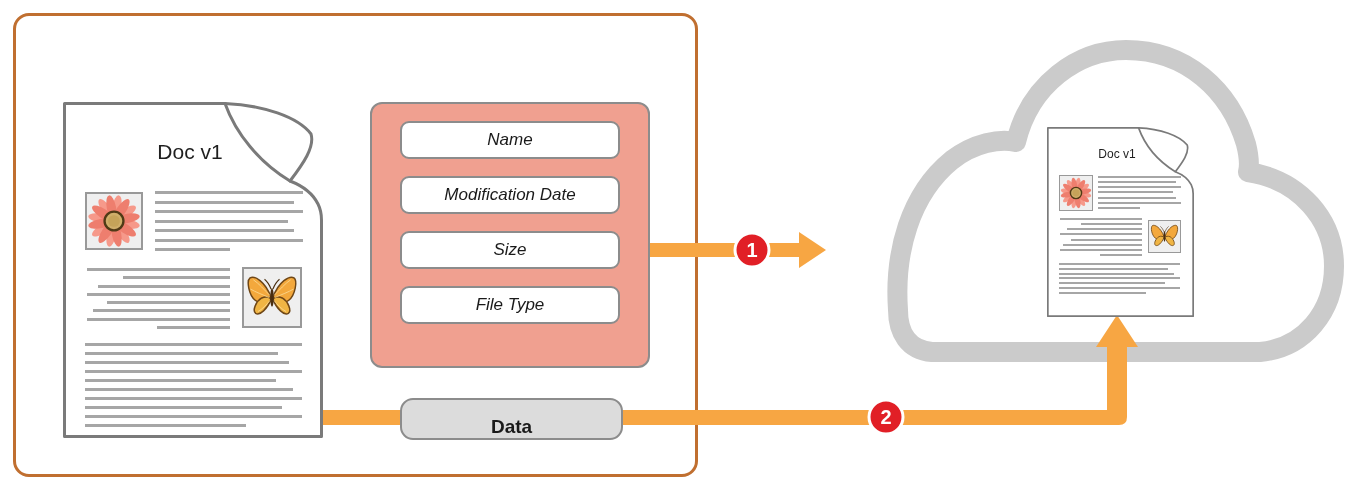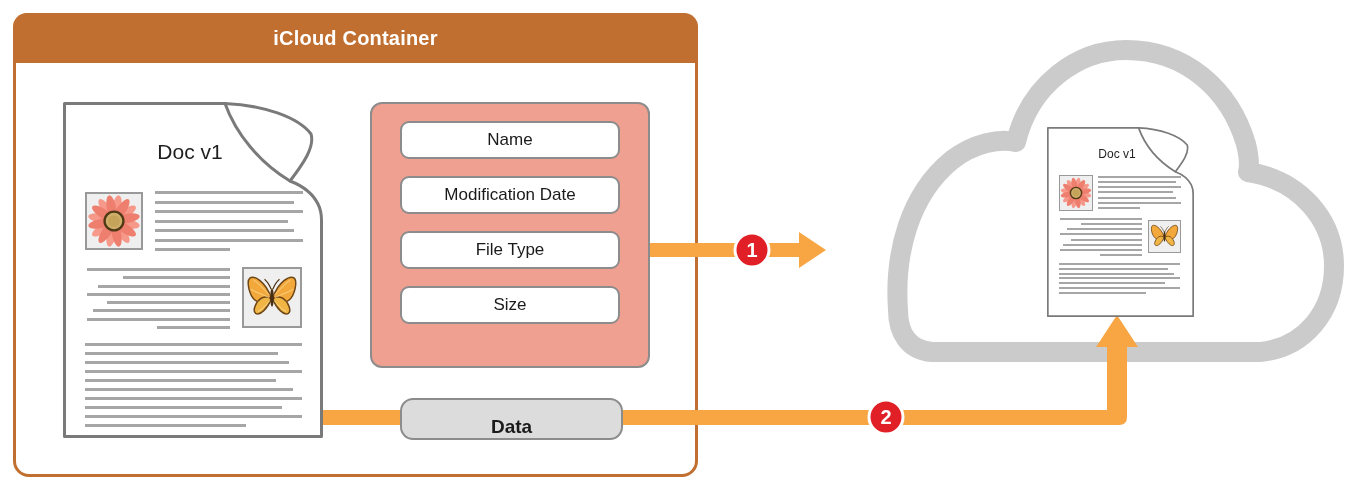--- a/index.html
+++ b/index.html
@@ -59,37 +59,34 @@
   .doc-small .middle-lines{left:13px;top:91px;width:82px;height:38px;}
   .doc-small .butterfly-box{left:101px;top:93px;width:33px;height:33px;}
   .doc-small .bottom-lines{left:12px;top:136px;width:121px;height:31px;}
 
   
   .metadata{position:absolute;left:370px;top:102px;width:280px;height:266px;z-index:2;
     background:var(--metadata_bg);border:2px solid var(--box_border);border-radius:12px;}
   .metadata-title{margin-top:11px;text-align:center;font-size:19px;font-weight:bold;}
   .meta-field{width:220px;height:38px;margin:17px auto 0;background:var(--field_bg);
     border:2px solid var(--box_border);border-radius:9px;display:flex;
-    align-items:center;justify-content:center;font-size:17px;}
+    align-items:center;justify-content:center;font-size:17px;font-style:italic;}
 
   
   .data-box{position:absolute;left:400px;top:398px;width:223px;height:42px;z-index:3;
     background:var(--data_bg);border:2px solid var(--box_border);border-radius:13px;
     display:flex;align-items:flex-end;justify-content:center;}
   .data-box span{font-size:19px;font-weight:bold;}
 </style>
 </head>
 <body>
 
 <div class="stage">
 
   <div class="icloud"></div>
-  <div class="icloud-header">
-    <span>iCloud Container</span>
-  </div>
 
   <svg class="overlay" viewBox="0 0 1347 493">
     <path class="cloud-shape" d="M 932,352
          C 908,350 898,332 898,310
          C 894,252 910,194 952,160
          C 974,143 1000,138 1016,142
          C 1030,84 1078,50 1126,50
          C 1186,50 1230,90 1246,144
          C 1249,156 1250,164 1248,172
          C 1300,180 1334,220 1334,266
@@ -197,22 +194,22 @@
         <div class="line" style="width: 91%;"></div>
         <div class="line" style="width: 100%;"></div>
         <div class="line" style="width: 74%;"></div>
       </div>
   </div>
 
   <div class="metadata">
     <div>
         <div class="meta-field">Name</div>
         <div class="meta-field">Modification Date</div>
+        <div class="meta-field">Size</div>
         <div class="meta-field">File Type</div>
-        <div class="meta-field">Size</div>
       </div>
   </div>
 
   <div class="data-box">
     <span>Data</span>
   </div>
 
   <div class="doc doc-small">
     <svg class="page" width="147" height="190" viewBox="0 0 260 336">
       <path class="page-outline" d="M1.5,1.5 H162

